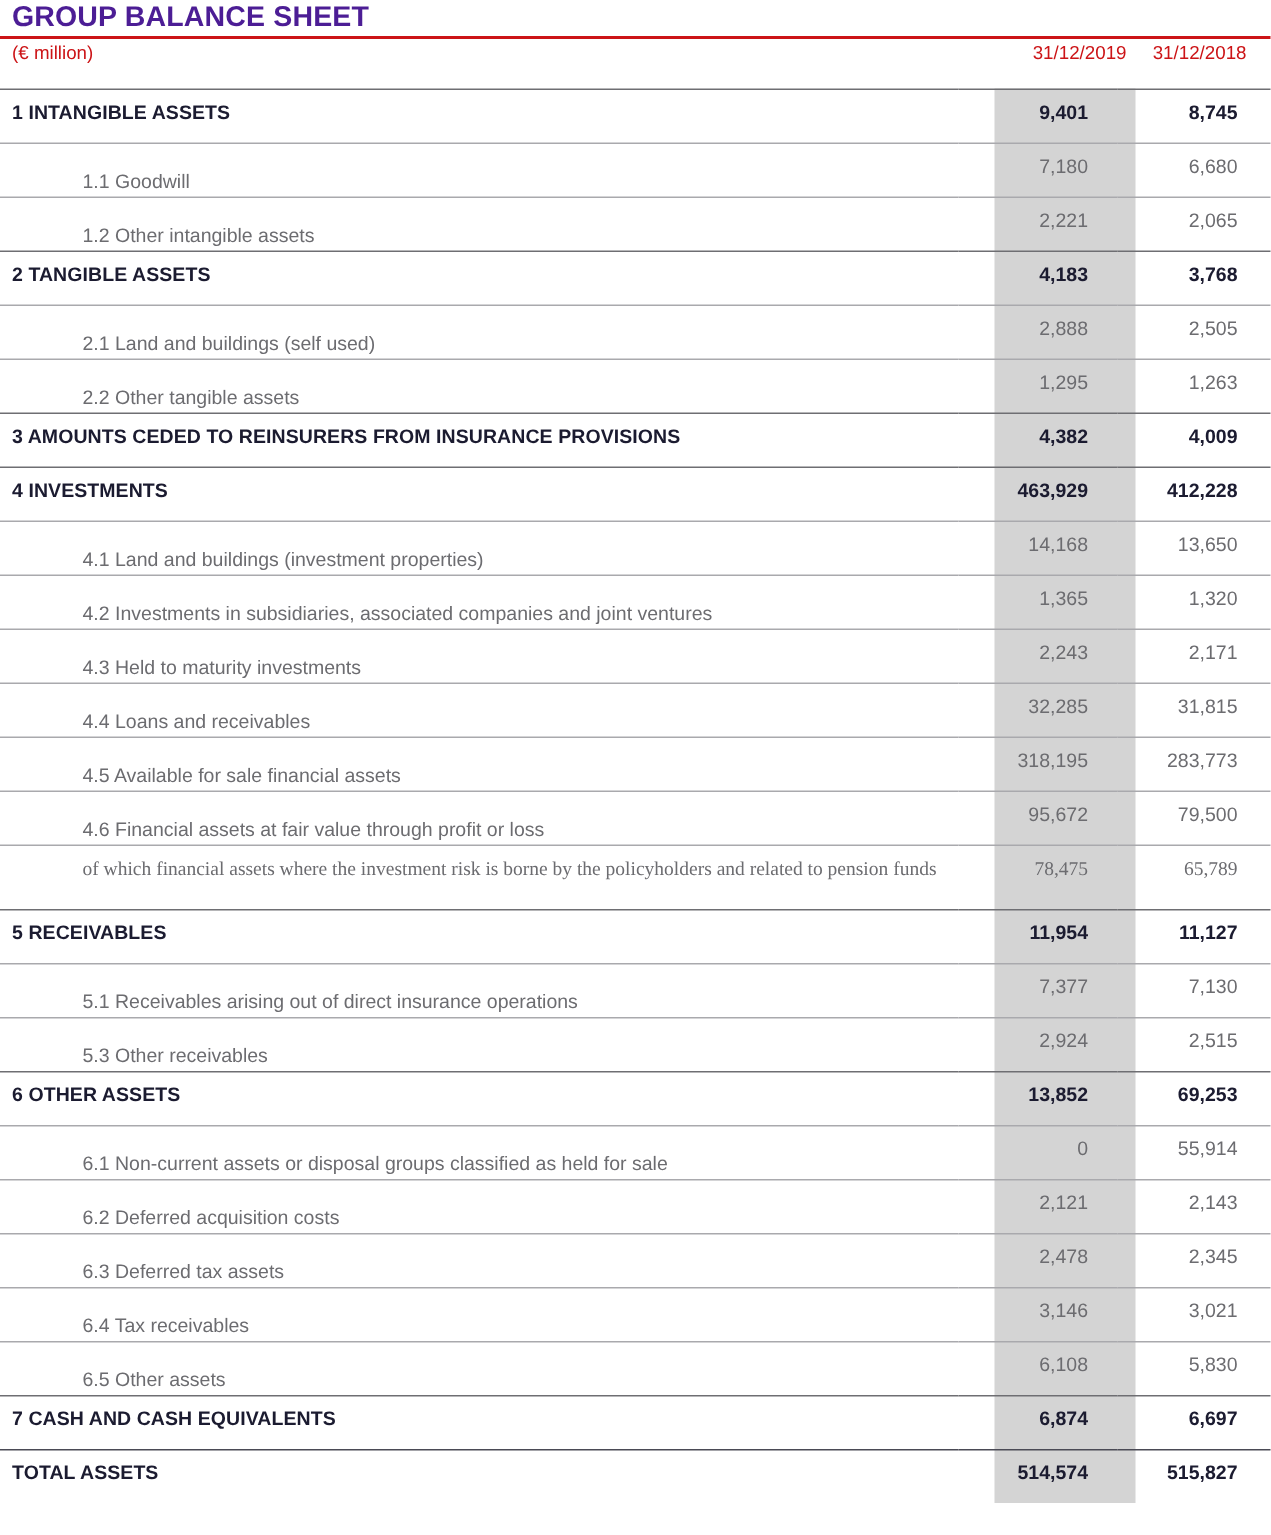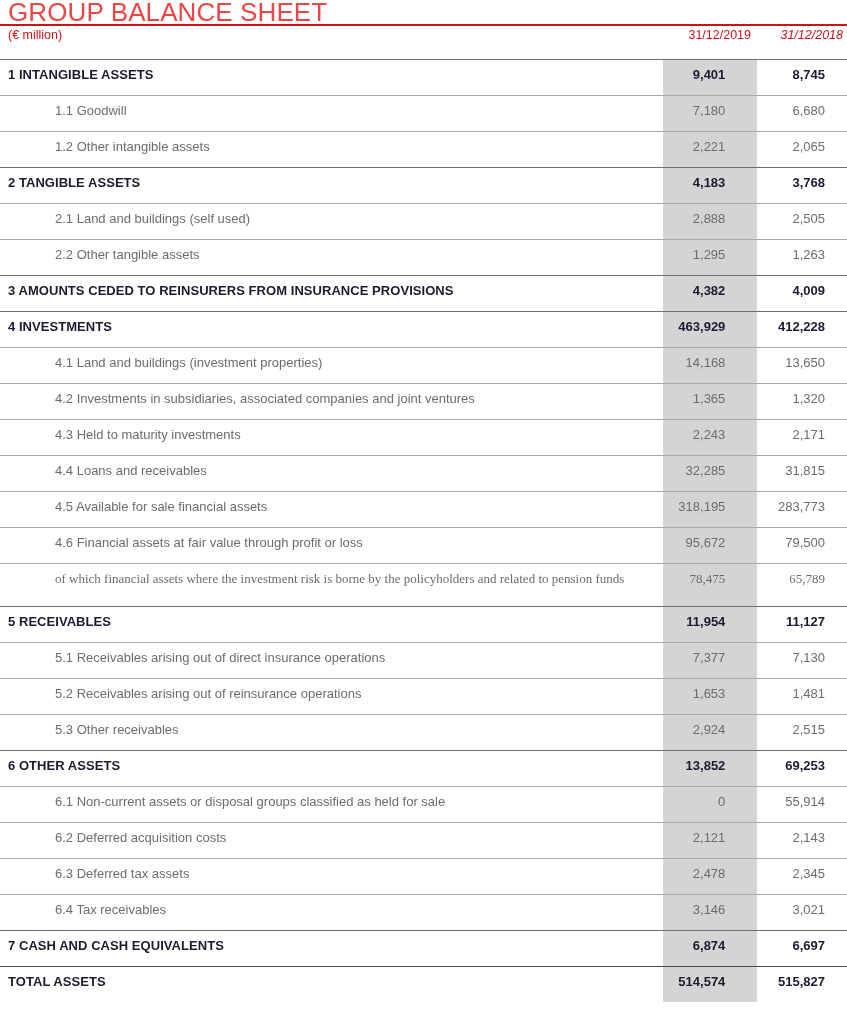--- a/index.html
+++ b/index.html
@@ -17,26 +17,27 @@
 
   .sheet {
     position: relative;
     width: 847px;
     height: 1023px;
     box-sizing: border-box;
   }
 
   
   .title {
-    font-size: 26px;
-    color: #ef4444;
+    font-size: 19px;
+    color: #4c1d95;
     letter-spacing: 0.1px;
     padding: 1px 0 0 8px;
     line-height: 22px;
     white-space: nowrap;
+    font-weight: bold;
   }
   .title-rule {
     height: 1.6px;
     background: #cc1417;
     margin-top: 1px;
   }
 
   .subhead {
     position: relative;
     height: 21px;
@@ -52,21 +53,21 @@
   .subhead .colhead {
     position: absolute;
     top: 2px;
     font-size: 12.5px;
     color: #cc1417;
     text-align: right;
     white-space: nowrap;
     margin-left: 32px;
   }
   .subhead .colhead.c1 { right: 96px; }
-  .subhead .colhead.c2 { right: 4px; font-style: italic; }
+  .subhead .colhead.c2 { right: 16px; }
 
   .head-gap { height: 12px; }
 
   
   .tbl {
     position: relative;
     width: 847px;
     border-collapse: collapse;
     table-layout: fixed;
   }
@@ -123,20 +124,21 @@
   .lbl.main {
     font-weight: bold;
     color: #1b1b30;
     padding-left: 8px;
     letter-spacing: 0.05px;
   }
   .lbl.sub {
     font-weight: normal;
     color: #6c6c70;
     padding-left: 55px;
+    margin-top: 10px;
   }
   .lbl.note {
     font-weight: normal;
     color: #6c6c70;
     padding-left: 55px;
     white-space: normal;
     width: 580px;
   }
 
   .val {
@@ -376,31 +378,20 @@
             </td>
             <td class="c-2019">
               <span class="val c1 sub">7,377</span>
             </td>
             <td class="c-2018">
               <span class="val c2 sub">7,130</span>
             </td>
           </tr>
           <tr class="row sub">
             <td class="c-label">
-              <span class="lbl sub">5.2 Receivables arising out of reinsurance operations</span>
-            </td>
-            <td class="c-2019">
-              <span class="val c1 sub">1,653</span>
-            </td>
-            <td class="c-2018">
-              <span class="val c2 sub">1,481</span>
-            </td>
-          </tr>
-          <tr class="row sub">
-            <td class="c-label">
               <span class="lbl sub">5.3 Other receivables</span>
             </td>
             <td class="c-2019">
               <span class="val c1 sub">2,924</span>
             </td>
             <td class="c-2018">
               <span class="val c2 sub">2,515</span>
             </td>
           </tr>
           <tr class="row">
@@ -449,20 +440,31 @@
           </tr>
           <tr class="row sub">
             <td class="c-label">
               <span class="lbl sub">6.4 Tax receivables</span>
             </td>
             <td class="c-2019">
               <span class="val c1 sub">3,146</span>
             </td>
             <td class="c-2018">
               <span class="val c2 sub">3,021</span>
+            </td>
+          </tr>
+          <tr class="row sub">
+            <td class="c-label">
+              <span class="lbl sub">6.5 Other assets</span>
+            </td>
+            <td class="c-2019">
+              <span class="val c1 sub">6,108</span>
+            </td>
+            <td class="c-2018">
+              <span class="val c2 sub">5,830</span>
             </td>
           </tr>
           <tr class="row">
             <td class="c-label">
               <span class="lbl main">7 CASH AND CASH EQUIVALENTS</span>
             </td>
             <td class="c-2019">
               <span class="val c1 main">6,874</span>
             </td>
             <td class="c-2018">

